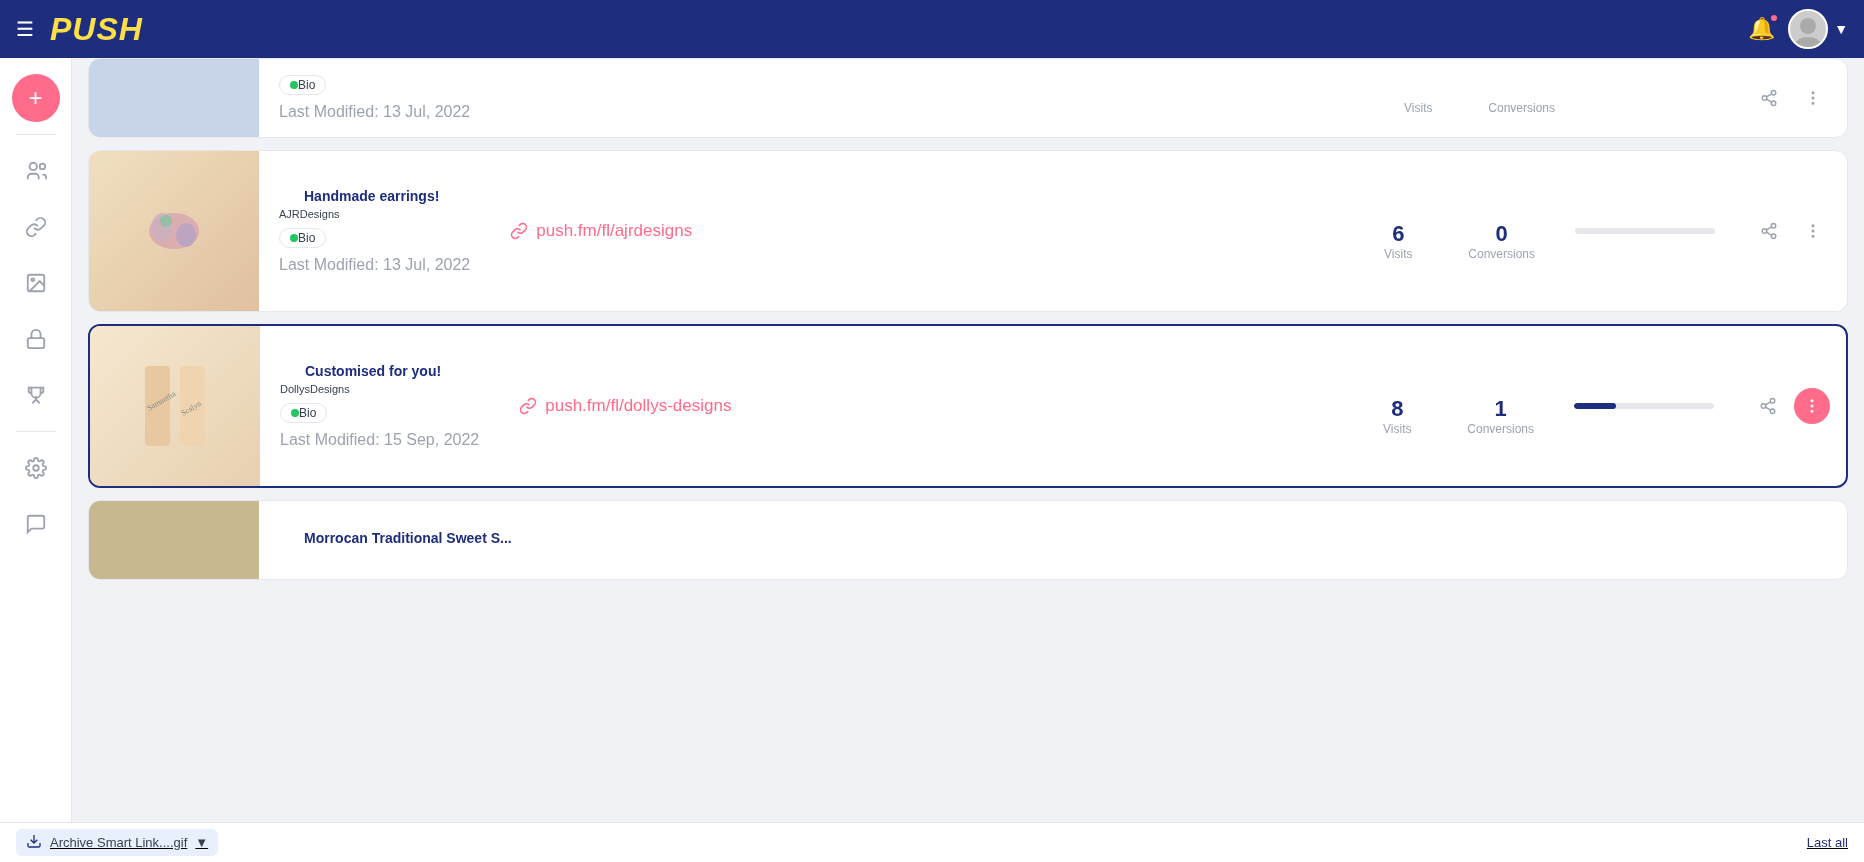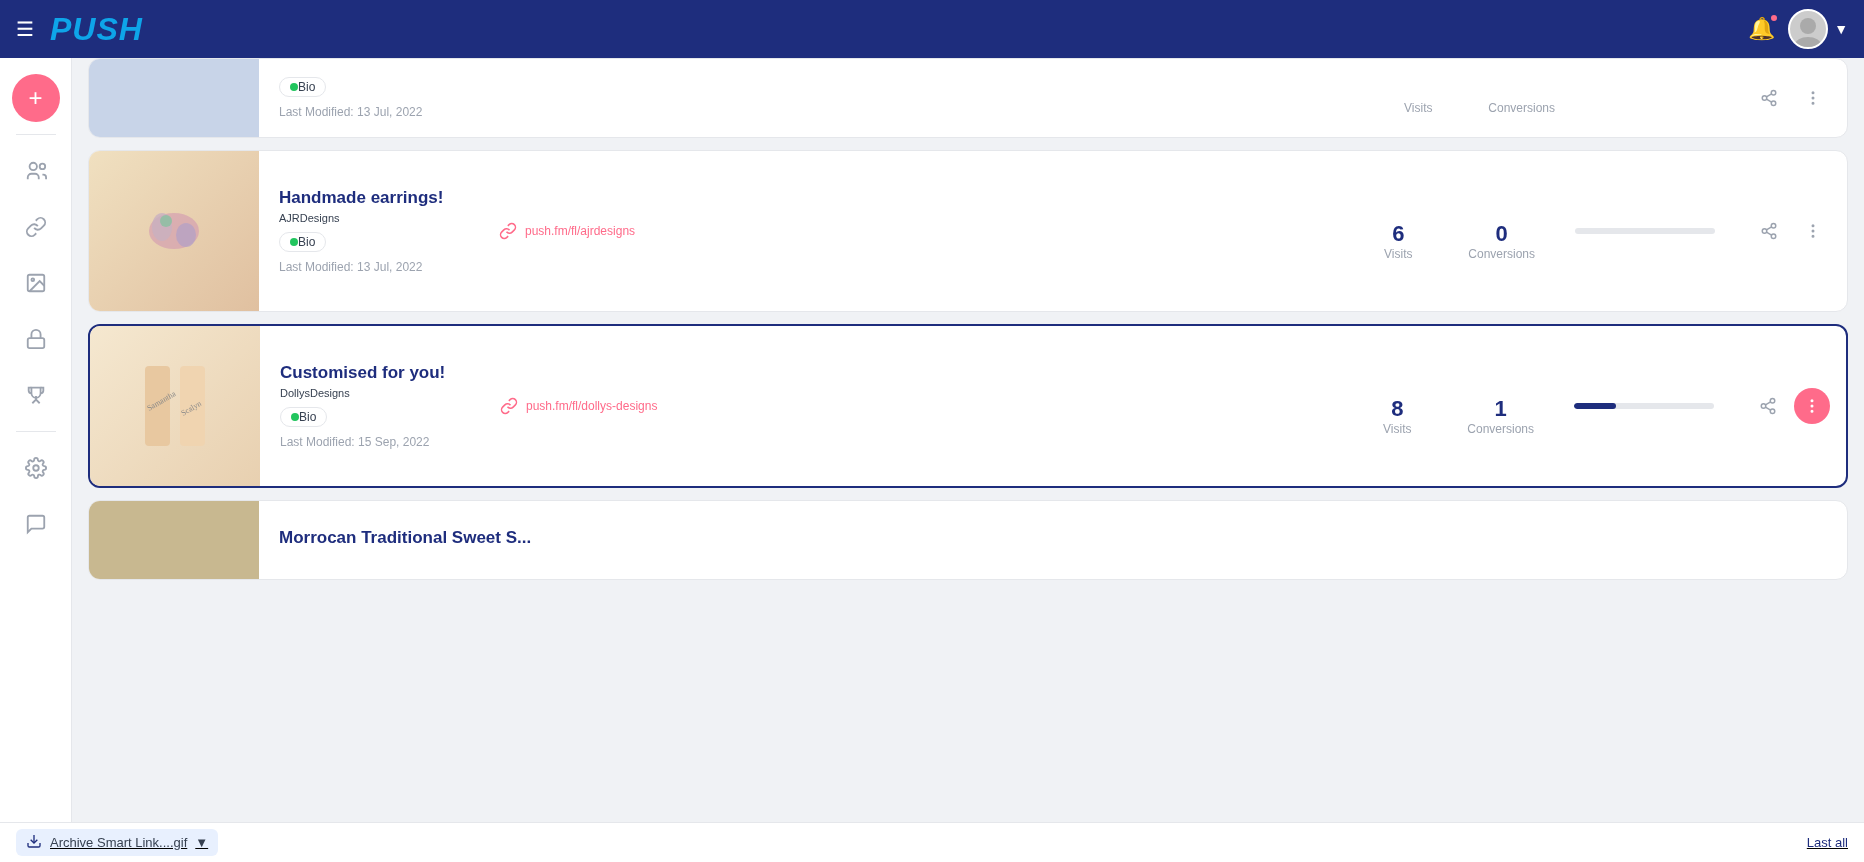--- a/index.html
+++ b/index.html
@@ -10,21 +10,21 @@
       background: #1e2d7d;
       height: 58px;
       display: flex;
       align-items: center;
       padding: 0 16px;
       flex-shrink: 0;
       position: relative;
       z-index: 10;
     }
     .topnav-logo {
-      color: #0ea5e9;
+      color: #fde047;
       font-size: 32px;
       font-weight: 900;
       font-style: italic;
       letter-spacing: 1px;
       margin-left: 16px;
     }
     .topnav-right {
       margin-left: auto;
       display: flex;
       align-items: center;
@@ -144,23 +144,24 @@
       background: #dde;
       flex-shrink: 0;
     }
     .card-info {
       padding: 16px 20px;
       min-width: 220px;
       flex-shrink: 0;
     }
     .card-title {
       color: #1e2d7d;
-      font-size: 17px;
+      font-size: 14px;
       font-weight: 700;
       margin-bottom: 4px;
+      margin-left: 25px;
     }
     .card-subtitle {
       color: #374151;
       font-size: 11px;
       margin-bottom: 8px;
     }
     .badge {
       display: inline-flex;
       align-items: center;
       font-size: 12px;
@@ -170,31 +171,31 @@
       color: #374151;
       margin-bottom: 8px;
     }
     .badge-dot {
       width: 8px;
       height: 8px;
       border-radius: 50%;
       background: #22c55e;
     }
     .card-modified {
-      font-size: 12px;
+      font-size: 16px;
       color: #9ca3af;
     }
     .card-link {
       flex: 1;
       padding: 0 20px;
       display: flex;
       align-items: center;
       gap: 8px;
       color: #ff6b8a;
-      font-size: 12px;
+      font-size: 17px;
       font-weight: 500;
     }
     .card-stats {
       display: flex;
       gap: 40px;
       padding: 0 20px;
       flex-shrink: 0;
     }
     .stat {
       text-align: center;

